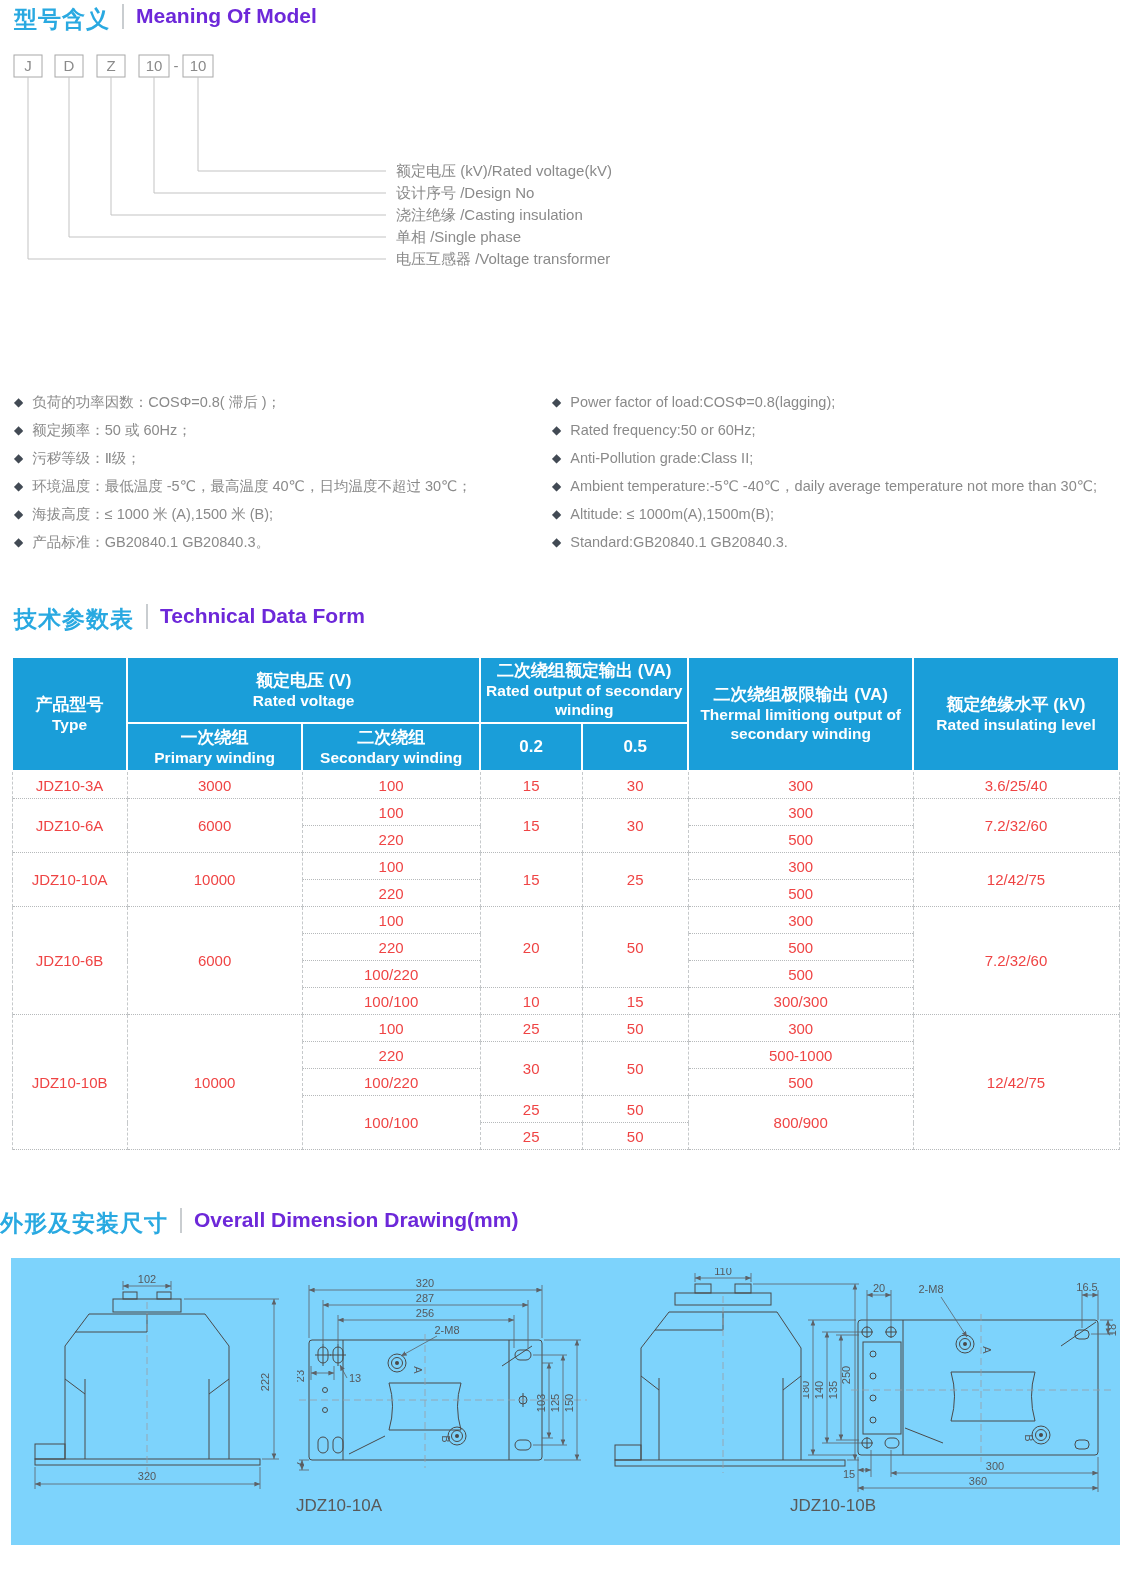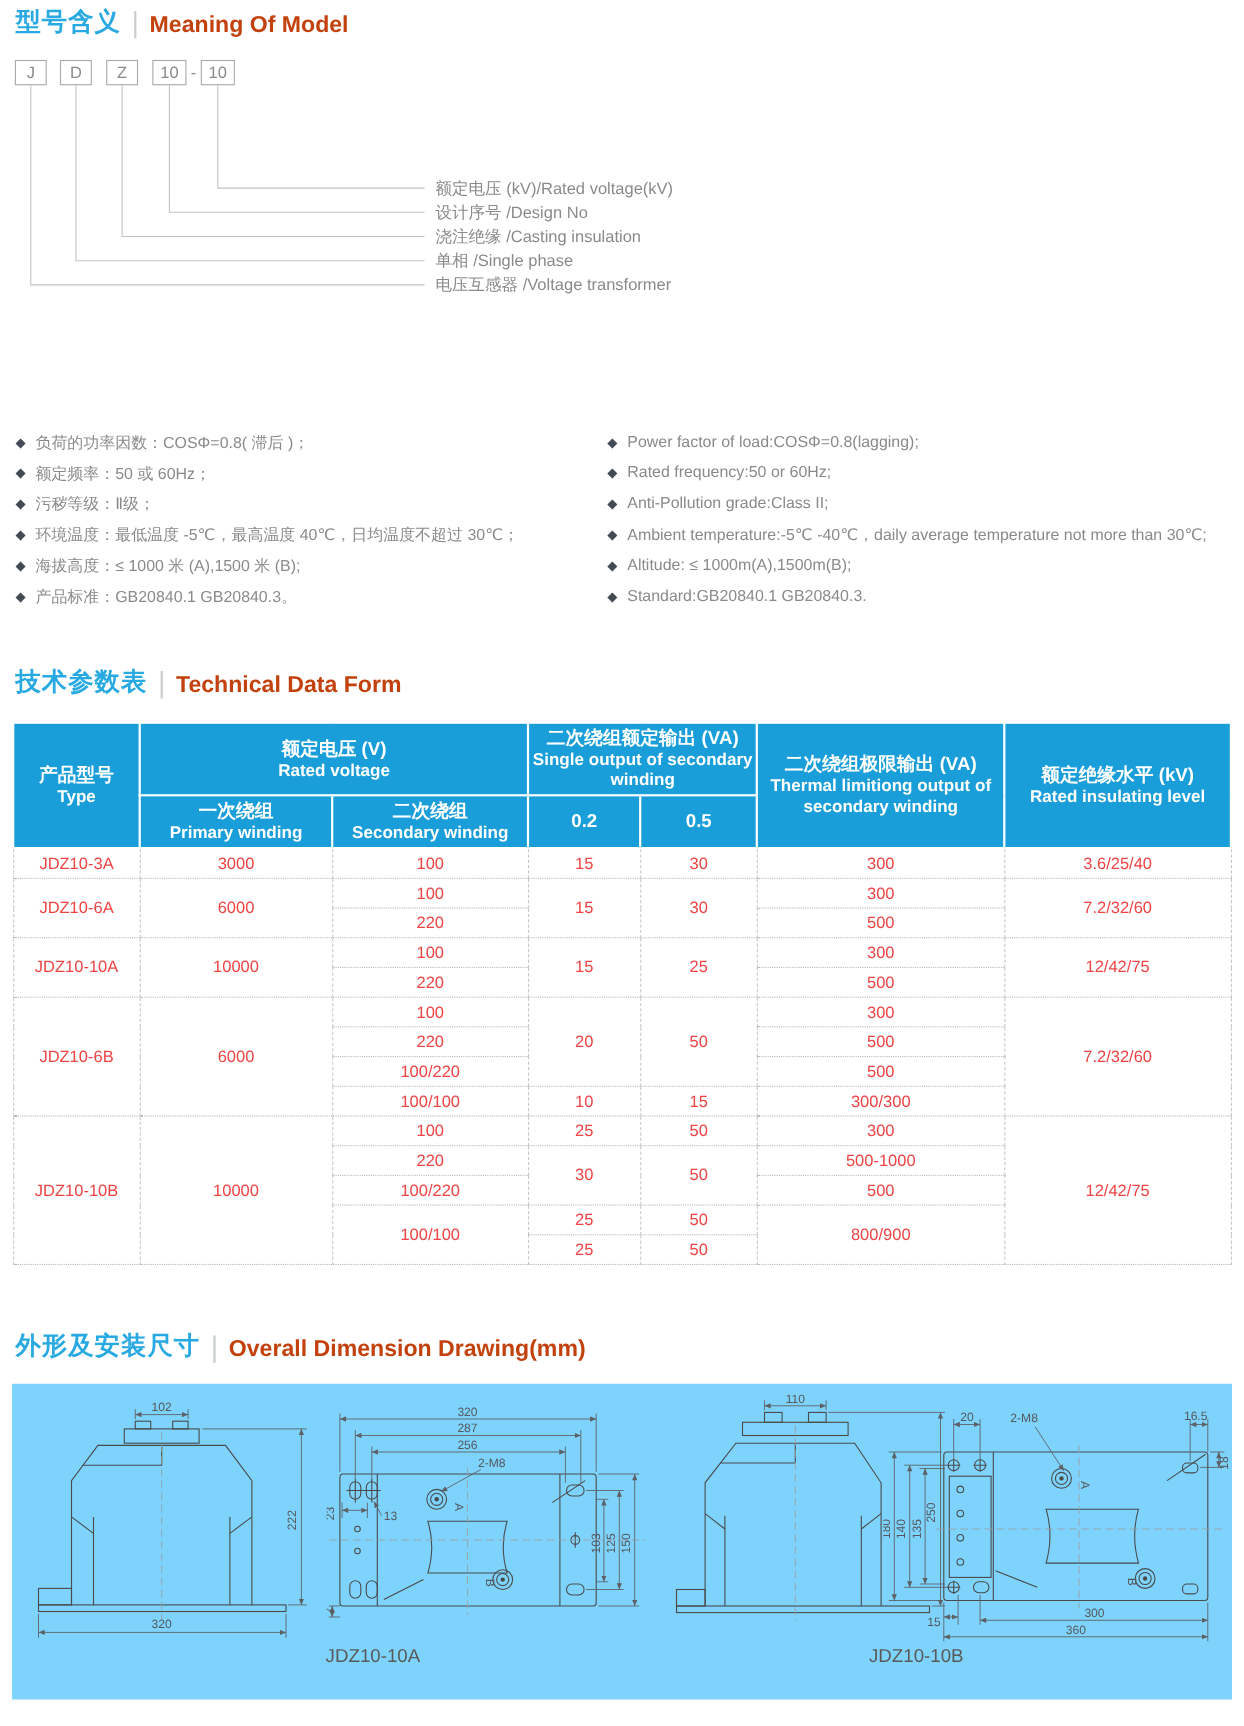--- a/index.html
+++ b/index.html
@@ -1,23 +1,23 @@
 <!DOCTYPE html>
 <html><head>
 <meta charset="utf-8">
 <style>
   html,body{margin:0;padding:0;background:#fff;}
   #page{position:relative;width:1131px;height:1569px;background:#fff;overflow:hidden;
         font-family:"Liberation Sans","DejaVu Sans",sans-serif;}
 
   
-  .sec-title{position:absolute;display:flex;align-items:flex-end;gap:12px;}
+  .sec-title{position:absolute;display:flex;align-items:flex-start;gap:12px;}
   .sec-title .zh{font-size:23px;font-weight:bold;color:#29a9e1;letter-spacing:1px;}
   .sec-title .bar{width:2px;height:25px;background:#c9cdd0;}
-  .sec-title .en{font-size:21px;font-weight:bold;color:#c2410c;}
+  .sec-title .en{font-size:21px;font-weight:bold;color:#6d28d9;}
 
   
   #model-svg{position:absolute;left:10px;top:46px;}
   #model-svg rect{stroke:#a8a8a8;fill:#fff;stroke-width:1;}
   #model-svg .boxtxt{fill:#8a8a8a;font-size:15px;}
   #model-svg polyline{stroke:#c3c3c3;fill:none;stroke-width:1;}
   #model-svg .lbl{fill:#8a8a8a;font-size:15px;}
 
   
   .bl{position:absolute;list-style:none;margin:0;padding:0;}
@@ -158,21 +158,21 @@
         <th rowspan="2">
           <span class="hzh">产品型号</span>
           <span class="hen">Type</span>
         </th>
         <th colspan="2">
           <span class="hzh">额定电压 (V)</span>
           <span class="hen">Rated voltage</span>
         </th>
         <th colspan="2">
           <span class="hzh">二次绕组额定输出 (VA)</span>
-          <span class="hen">Single output of secondary winding</span>
+          <span class="hen">Rated output of secondary winding</span>
         </th>
         <th rowspan="2">
           <span class="hzh">二次绕组极限输出 (VA)</span>
           <span class="hen">Thermal limitiong output of secondary winding</span>
         </th>
         <th rowspan="2">
           <span class="hzh">额定绝缘水平 (kV)</span>
           <span class="hen">Rated insulating level</span>
         </th>
       </tr>
@@ -277,21 +277,21 @@
         <td>50</td>
         <td rowspan="2">800/900</td>
       </tr>
       <tr>
         <td>25</td>
         <td>50</td>
       </tr>
     </tbody>
   </table>
 
-  <div class="sec-title" style="left:14px;top:1208px;">
+  <div class="sec-title" style="left:0;top:1208px;">
     <span class="zh">外形及安装尺寸</span>
     <span class="bar"></span>
     <span class="en">Overall Dimension Drawing(mm)</span>
   </div>
 
   <div id="panel">
 
     <svg style="left:16px;top:16px;" width="275" height="225" viewBox="0 0 275 225">
       <defs>
         <marker id="aE1" markerWidth="8" markerHeight="8" refX="7" refY="3" orient="auto">

